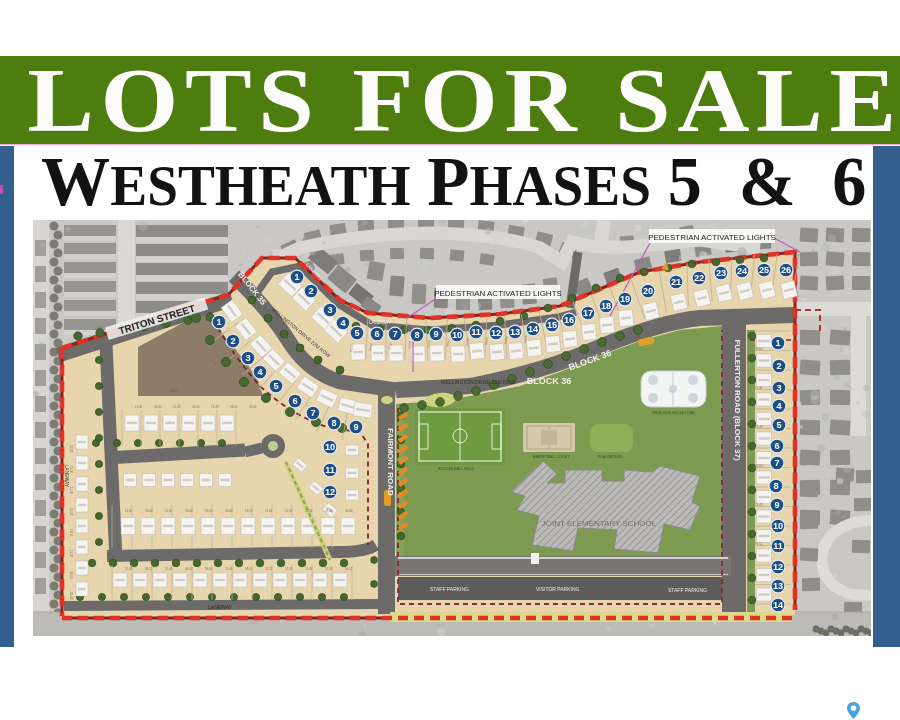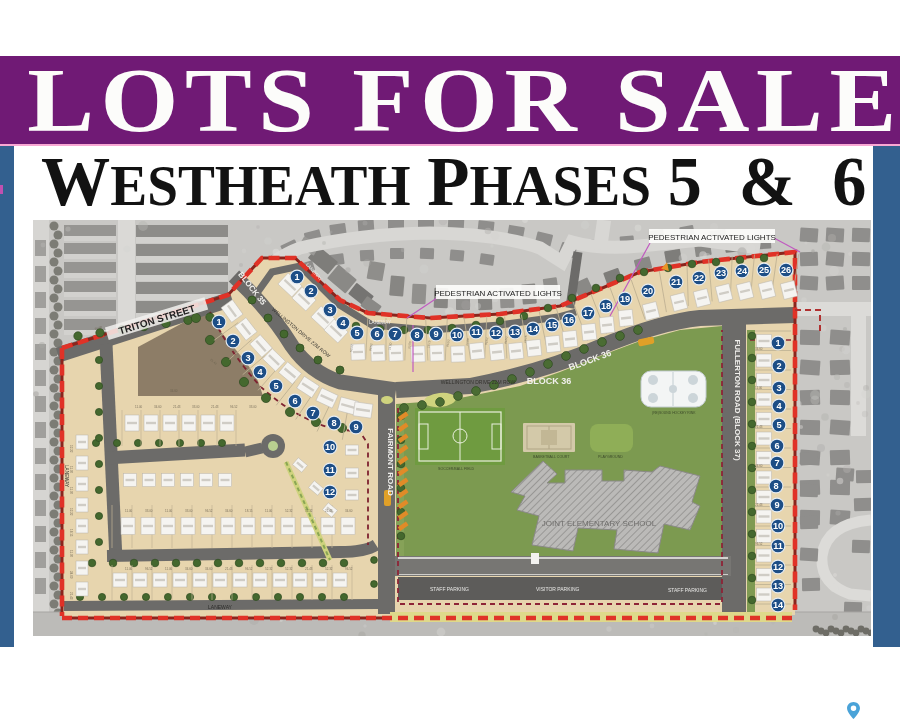--- a/index.html
+++ b/index.html
@@ -1,15 +1,15 @@
 <!DOCTYPE html>
 <html><head><meta charset="utf-8"><style>
 html,body{margin:0;padding:0;width:900px;height:720px;background:#fff;overflow:hidden}
 body{position:relative;font-family:"Liberation Sans", sans-serif}
-.banner{position:absolute;left:0;top:56px;width:900px;height:88px;background:#701a75;border-bottom:3px solid #f9a8d4}
+.banner{position:absolute;left:0;top:56px;width:900px;height:88px;background:#4d7c0f;border-bottom:1px solid #f9a8d4}
 .banner span{position:absolute;left:15px;top:-8px;width:900px;text-align:center;font-family:"Liberation Serif",serif;font-weight:bold;font-size:91px;color:#fcfcfa;letter-spacing:6px;white-space:nowrap;transform:scaleX(1.1)}
 .sub{position:absolute;left:9px;top:146px;width:900px;height:76px;background:#fff;text-align:center;font-family:"Liberation Serif",serif;font-weight:bold;color:#121212;white-space:nowrap}
 .sub>span{display:inline-block;transform:scaleX(0.988)}
 .sub .b{font-size:70px;letter-spacing:0}
 .sub .s{font-size:56px;letter-spacing:0}
 .sub .d{font-size:69px;letter-spacing:10px}
 .sub .g{display:inline-block;width:17px}
 .bar{position:absolute;top:146px;height:501px;background:#33608f}
 .pin{position:absolute;left:847px;top:702px;width:13px;height:17px}
 </style></head><body>

